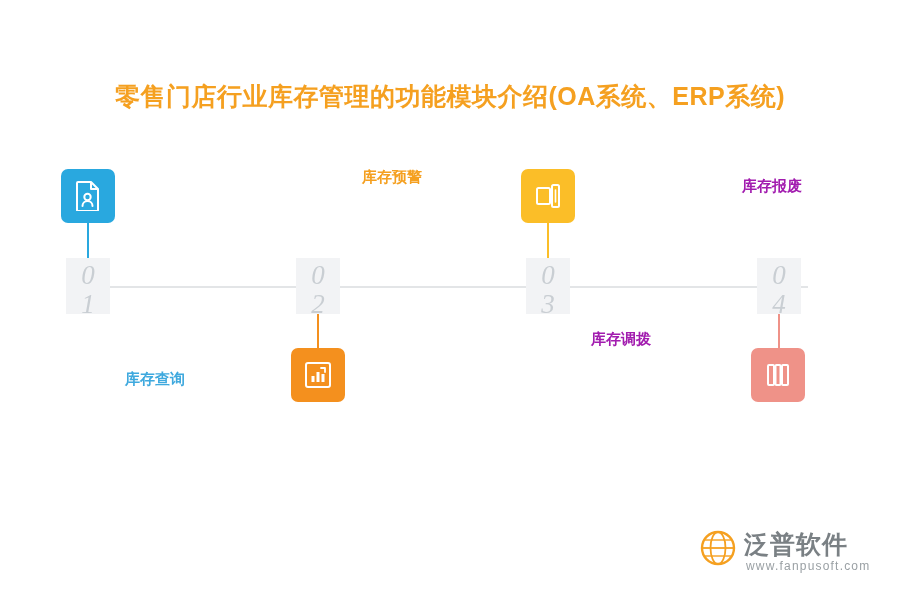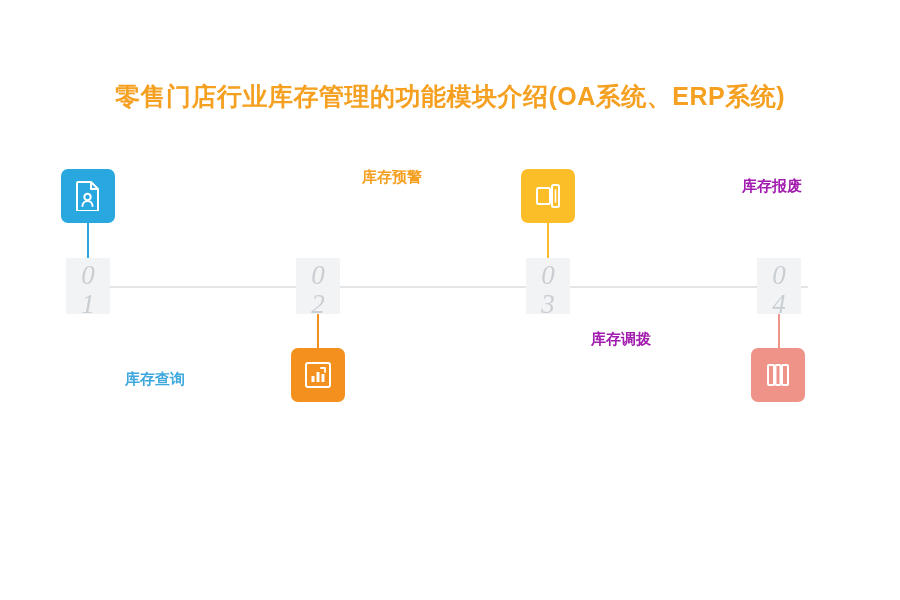--- a/index.html
+++ b/index.html
@@ -198,14 +198,27 @@
   <div class="icon-tile" style="left:751px; top:348px; background:#ef9288;">
     <span>
       <svg width="28" height="28" viewBox="0 0 28 28">
         <rect x="4" y="4" width="6" height="20" rx="1" fill="none" stroke="#ffffff" stroke-width="2"></rect>
         <rect x="11.5" y="4" width="5" height="20" rx="1" fill="none" stroke="#ffffff" stroke-width="2"></rect>
         <rect x="18" y="4" width="6" height="20" rx="1" fill="none" stroke="#ffffff" stroke-width="2"></rect>
       </svg>
     </span>
   </div>
 
+  <div class="logo">
+    <span class="logo-mark">
+      <svg width="40" height="40" viewBox="0 0 40 40">
+        <circle cx="20" cy="20" r="16" fill="none" stroke="#f5a020" stroke-width="2.4"></circle>
+        <ellipse cx="20" cy="20" rx="7.5" ry="16" fill="none" stroke="#f5a020" stroke-width="1.8"></ellipse>
+        <line x1="4" y1="20" x2="36" y2="20" stroke="#f5a020" stroke-width="1.8"></line>
+        <line x1="6.5" y1="12" x2="33.5" y2="12" stroke="#f5a020" stroke-width="1.4"></line>
+        <line x1="6.5" y1="28" x2="33.5" y2="28" stroke="#f5a020" stroke-width="1.4"></line>
+      </svg>
+    </span>
+    <div class="logo-main">泛普软件</div>
+    <div class="logo-sub">www.fanpusoft.com</div>
+  </div>
 
 </div>
 
 </body></html>

